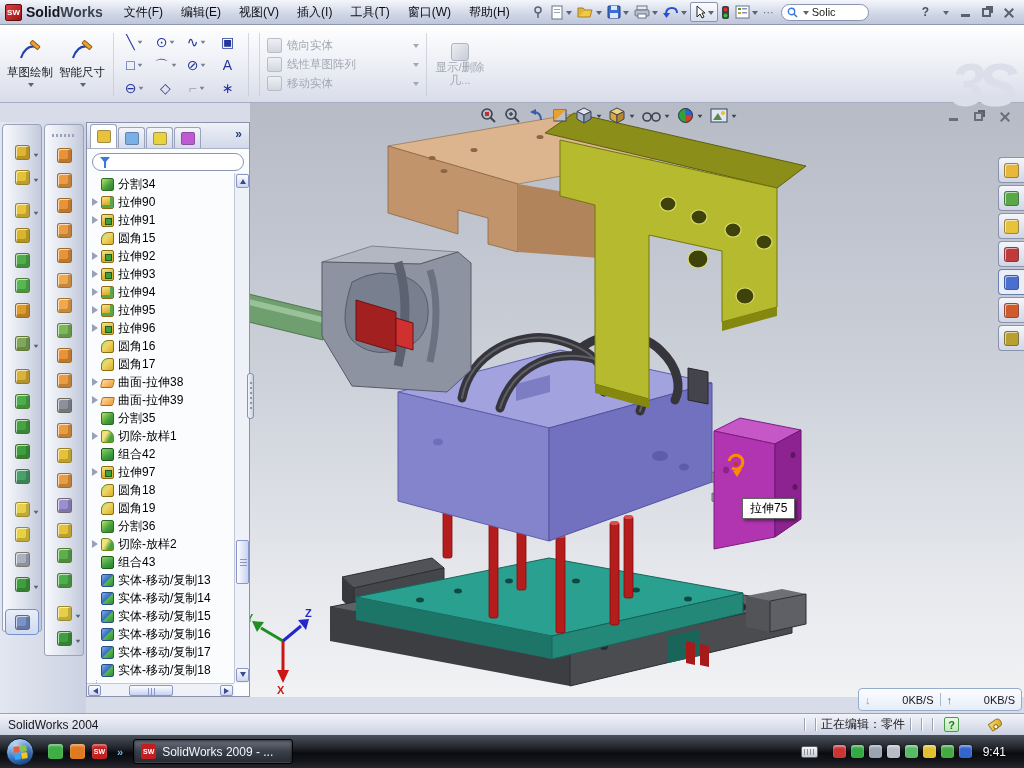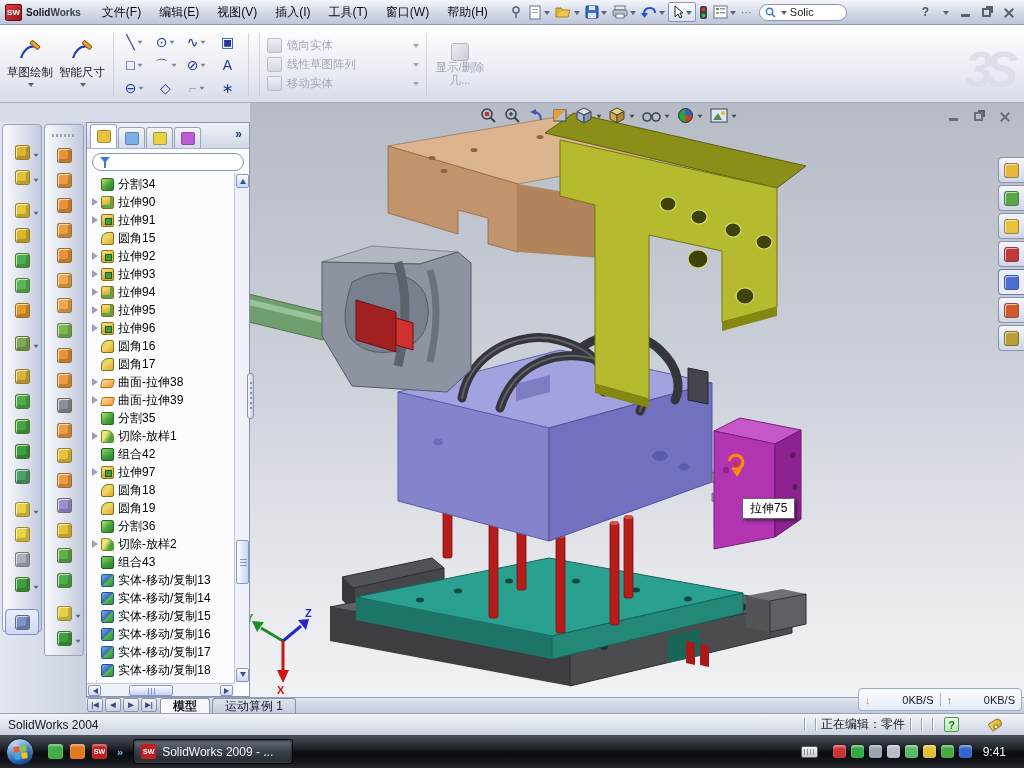--- a/index.html
+++ b/index.html
@@ -3,41 +3,41 @@
 <meta charset="utf-8">
 <style>
 *{margin:0;padding:0;box-sizing:border-box}
 html,body{width:1024px;height:768px;overflow:hidden}
 .app{position:relative;width:1024px;height:768px;font-family:"Liberation Sans",sans-serif;background:#d8dce8;overflow:hidden}
 
 
 .tb{position:absolute;left:0;top:0;width:1024px;height:25px;background:linear-gradient(#f4f6fb,#d0d6e6 60%,#bfc6db);border-bottom:1px solid #8f97ad;display:flex;align-items:center;z-index:30}
 .logo{display:flex;align-items:center;gap:4px;padding:0 12px 0 5px}
 .logo-cube{width:17px;height:17px;background:linear-gradient(135deg,#e04040,#9a1515);color:#fff;font-size:8px;font-weight:bold;display:flex;align-items:center;justify-content:center;border-radius:2px;border:1px solid #5e0c0c}
-.brand{font-size:10px;letter-spacing:0}
+.brand{font-size:14px;letter-spacing:0}
 .brand b{color:#14141c}
 .brand span{color:#3c4150;font-weight:bold}
 .menus{display:flex}
 .menu{padding:3px 9px;font-size:12px;color:#0c0c14;cursor:default}
 .tbicons{display:flex;align-items:center;gap:1px;margin-left:10px}
 .tbtn{height:20px;display:flex;align-items:center;padding:0 2px}
 .tbtn.boxed{border:1px solid #8a94b0;background:linear-gradient(#fdfdfe,#d8deee);border-radius:2px;padding:0 3px}
 .dds{width:0;height:0;border:3px solid transparent;border-top:4px solid #5a6478;margin:4px 0 0 2px}
 .search{width:88px;height:17px;border:1px solid #8a94b0;border-radius:9px;background:#fff;display:flex;align-items:center;padding:0 5px;font-size:11px;color:#222;gap:3px;margin:0 4px}
 .winctl{margin-left:auto;display:flex;align-items:center;gap:12px;padding-right:10px}
 .glyph-q{font-size:12px;font-weight:bold;color:#4a5264}
 .wmin{width:9px;height:9px;border-bottom:3px solid #5a6070}
 .wres{width:9px;height:9px;border:2px solid #5a6070;box-shadow:3px -3px 0 -1px #5a6070}
 .wx{position:relative;width:11px;height:11px}
 .wx::before,.wx::after{content:"";position:absolute;left:5px;top:0;width:2px;height:12px;background:#5a6070}
 .wx::before{transform:rotate(45deg)}.wx::after{transform:rotate(-45deg)}
 
 
 .ribbon{position:absolute;left:0;top:25px;width:1024px;height:78px;background:linear-gradient(#ffffff,#eceef5 55%,#d9dde9);border-bottom:1px solid #a8aec2;display:flex;align-items:stretch;padding:3px 4px 1px;z-index:25}
-.watermark{position:absolute;right:14px;top:16px;font-size:50px;font-style:italic;font-weight:bold;color:#dcdfe9;letter-spacing:-8px;pointer-events:none}
+.watermark{position:absolute;right:14px;top:24px;font-size:62px;font-style:italic;font-weight:bold;color:#dcdfe9;letter-spacing:-8px;pointer-events:none}
 .rsep{width:1px;background:linear-gradient(#fff,#b4bac c,#fff);background:#c2c7d6;margin:5px 5px;opacity:.7}
 .rbig{width:52px;display:flex;flex-direction:column;align-items:center;justify-content:center;text-align:center;font-size:11.5px;line-height:13px;color:#15151c}
 .rbig .bicon{margin-bottom:1px}
 .egrid{display:grid;grid-template-columns:repeat(4,31px);grid-auto-rows:23px;align-items:center;justify-items:center;align-self:center}
 .ecell{display:flex;align-items:center;font-size:14px;color:#23379b;line-height:14px}
 .ecell.disabled{color:#a8adb8}
 .ecell .dds{border-top-color:#7a8296;transform:scale(.8)}
 .rmid{width:56px;display:flex;flex-direction:column;align-items:center;justify-content:center;text-align:center;font-size:11.5px;line-height:13px;color:#15151c}
 .rstack{display:flex;flex-direction:column;justify-content:center;gap:4px;width:156px;padding:0 2px}
 .rsrow{display:flex;align-items:center;font-size:11.5px;gap:5px}
@@ -1055,34 +1055,20 @@
         </div>
 
         <div class="tpbtn">
           <span class="tpicon" style="background: rgb(184, 160, 48);"></span>
         </div>
       </div>
 
     <div class="tip">拉伸75</div>
   </div>
 
-  <div class="mtabs">
-    <div style="display:flex;align-items:center">
-
-    <div class="navbtn">|◀</div>
-        <div class="navbtn">◀</div>
-        <div class="navbtn">▶</div>
-        <div class="navbtn">▶|</div>
-      </div>
-    <div style="display:flex">
-
-    <div class="mtab active">模型</div>
-        <div class="mtab">运动算例 1</div>
-      </div>
-  </div>
 
   <div class="net">
     <span class="dn">↓</span>
     <span class="cell">0KB/S</span>
     <span class="div"></span>
     <span class="up">↑</span>
     <span class="cell">0KB/S</span>
   </div>
 
   <div class="status">

